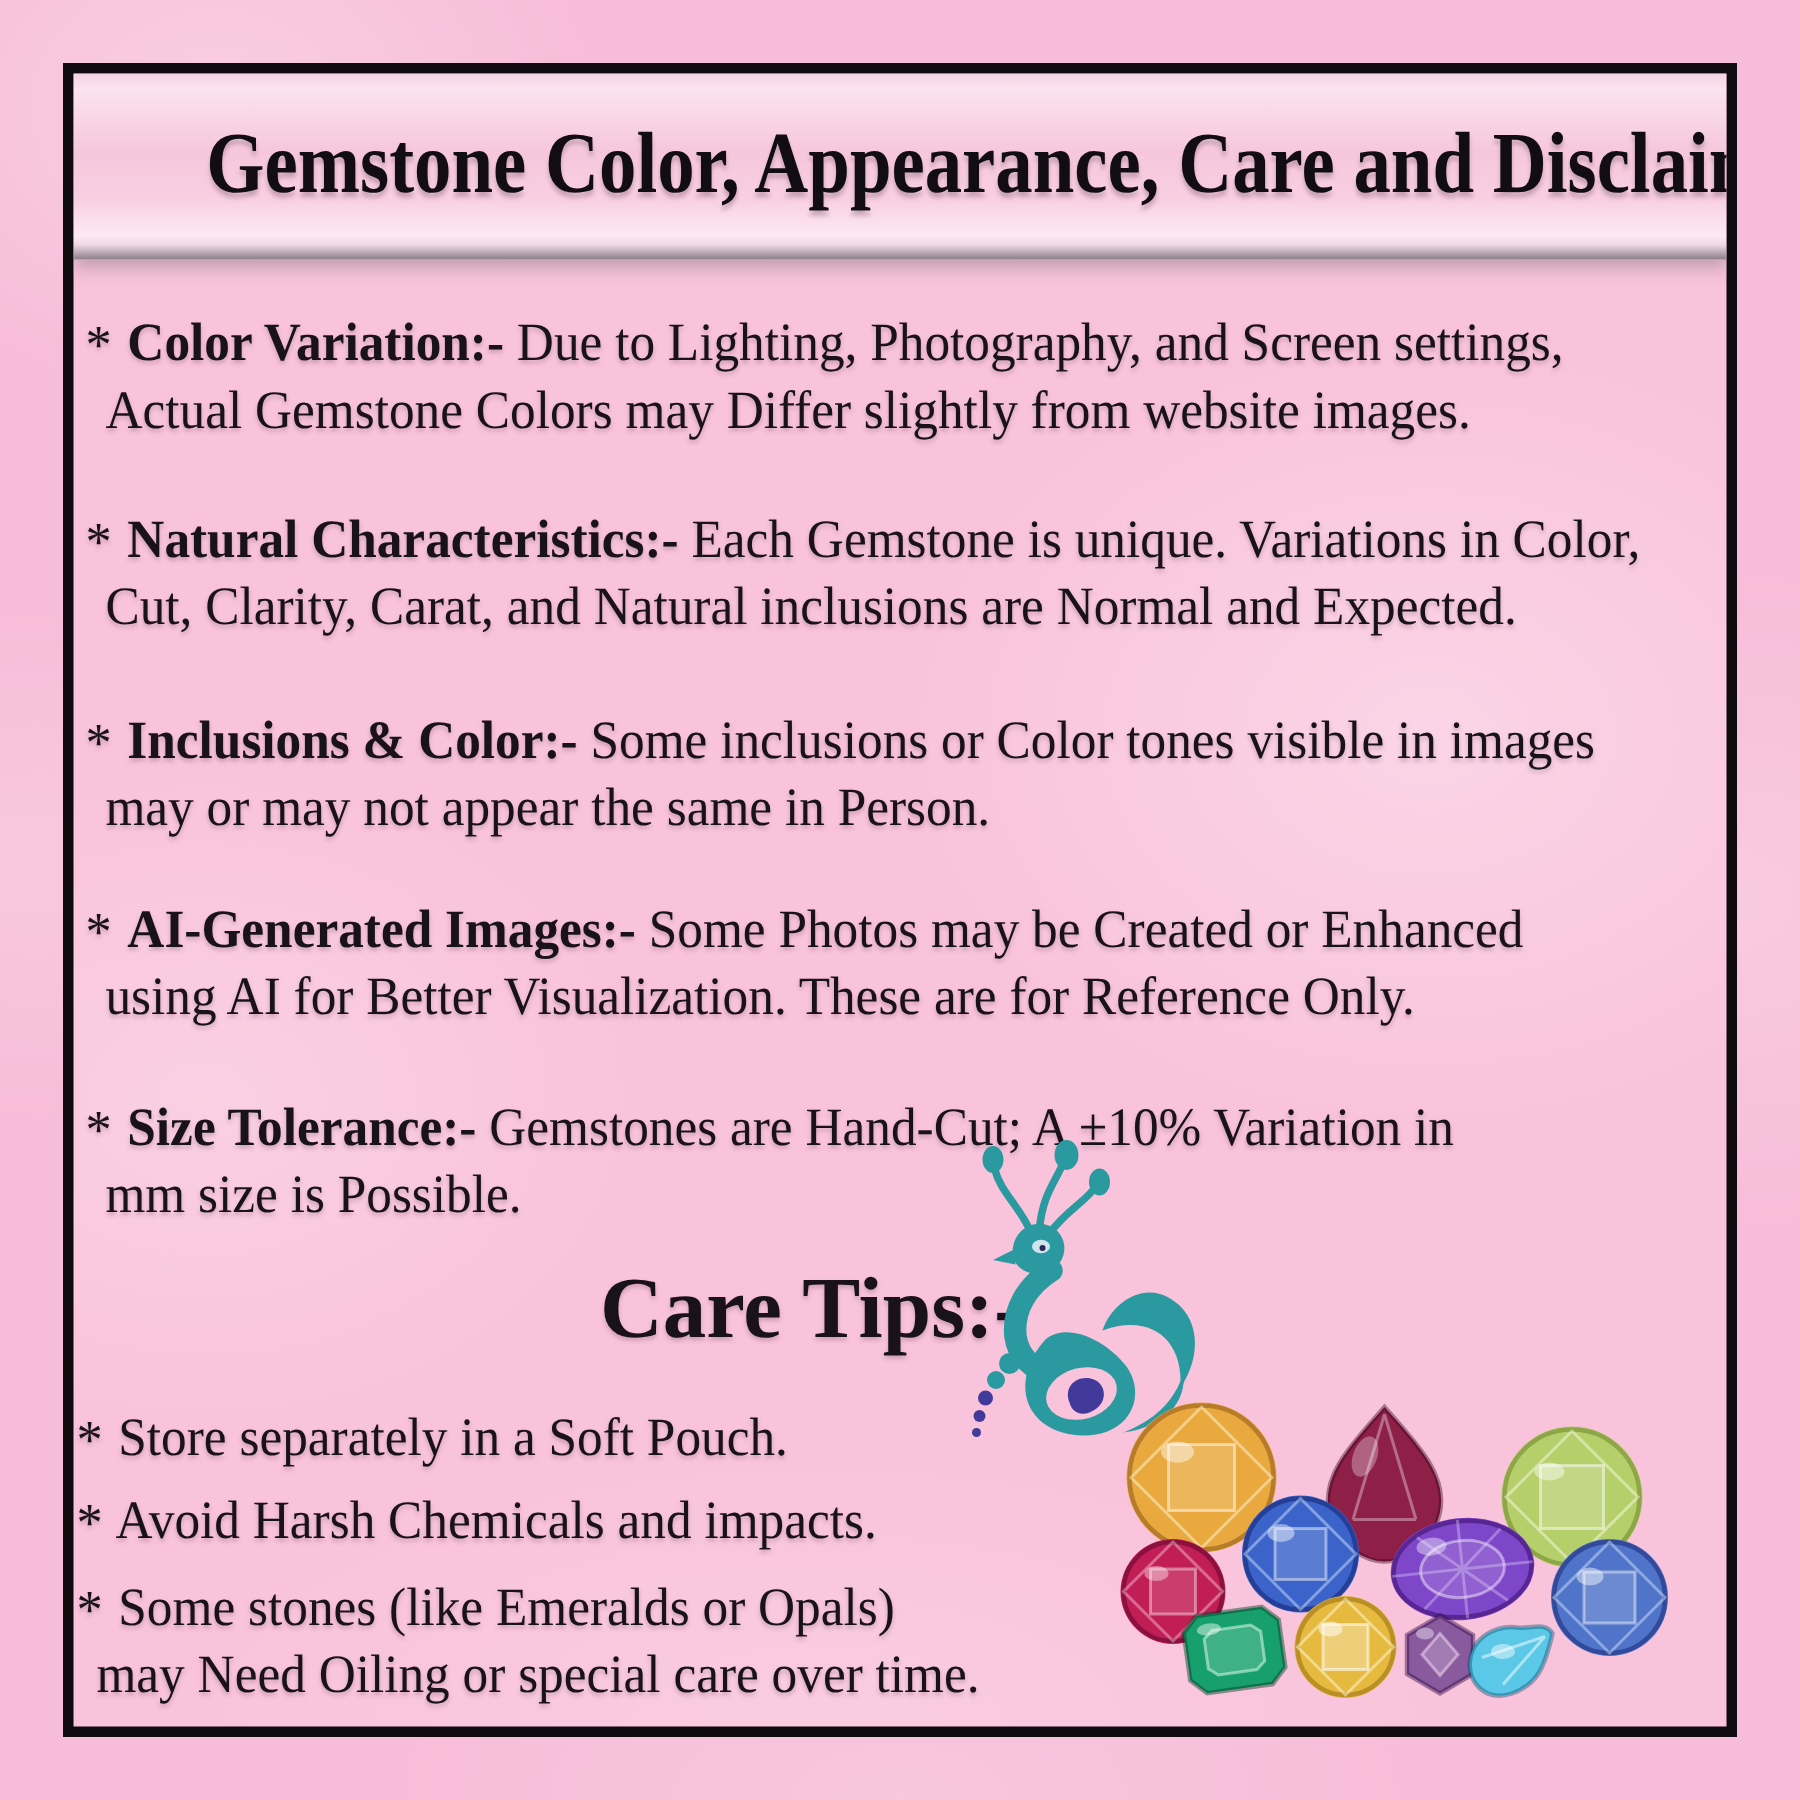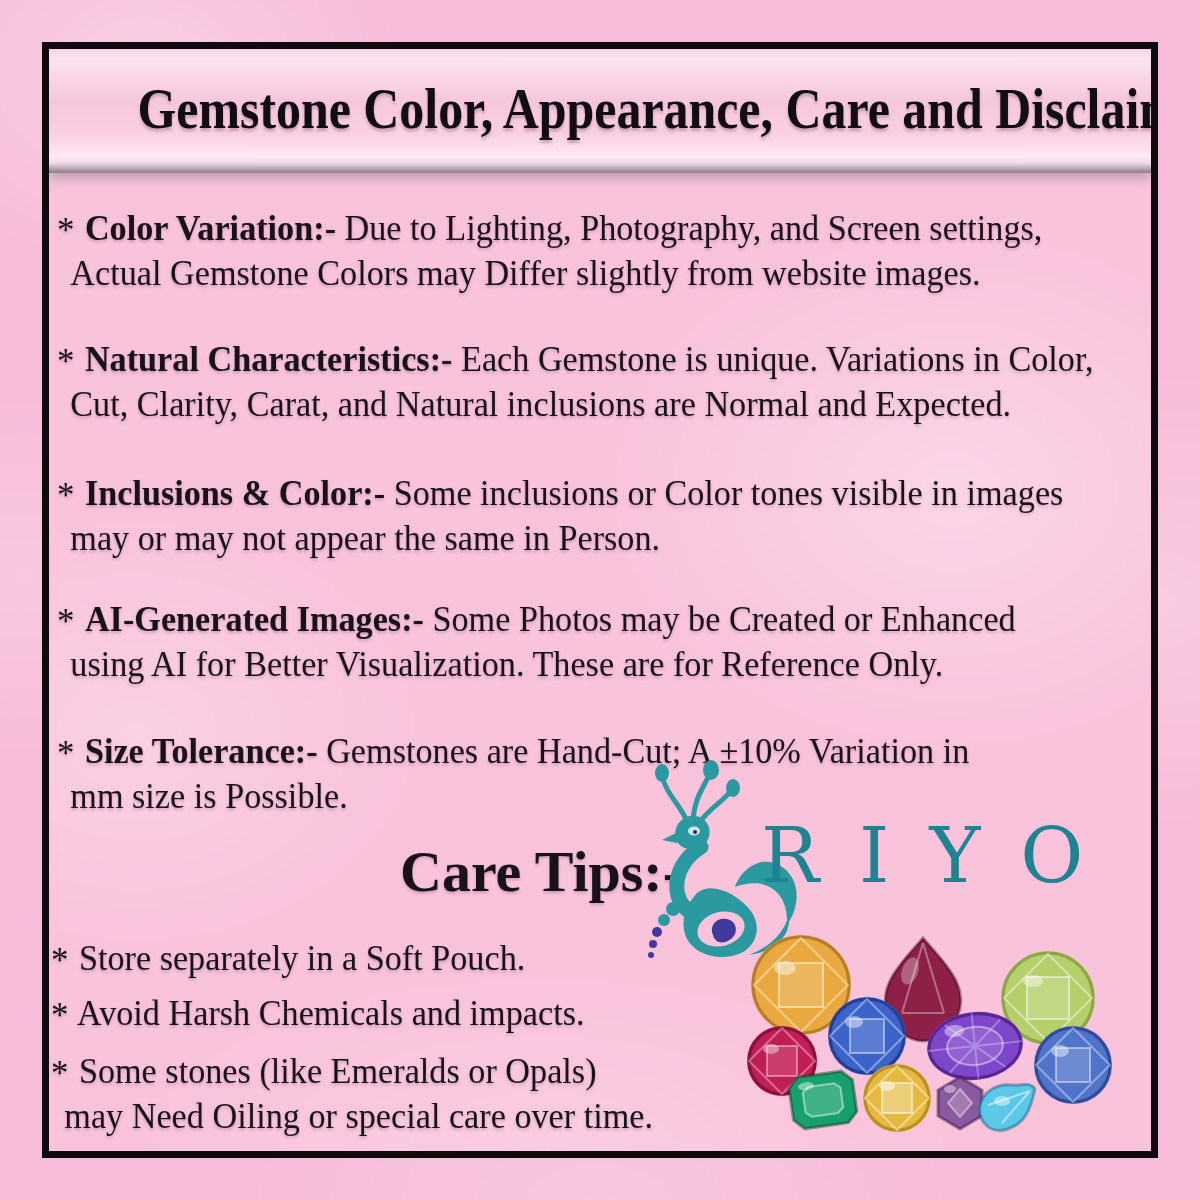--- a/index.html
+++ b/index.html
@@ -138,21 +138,20 @@
         <path d="M88,136 C64,162 72,198 112,200 C144,201 156,174 142,154 C128,136 102,124 88,136 Z" fill="#2b9aa0"></path>
         <ellipse cx="112" cy="172" rx="24" ry="17" fill="#f9c3dc" transform="rotate(-15 112 172)"></ellipse>
         <path d="M104,178 C100,168 108,160 118,162 C128,164 130,176 122,182 C114,188 106,186 104,178 Z" data-name="peacock-tail-drop" fill="#413a9b"></path>
       </g>
       <g data-name="peacock-tail">
         <path d="M126,130 C158,118 180,136 178,168 C192,148 192,120 170,108 C152,98 132,112 126,130 Z" fill="#2b9aa0"></path>
         <path d="M140,198 C168,194 182,178 180,158 C174,178 160,190 140,198 Z" fill="#2b9aa0"></path>
       </g>
     </svg>
 
-    <div class="wordmark" data-name="brand-wordmark">RIYO</div>
 
     <div class="tip" style="top:886px" data-name="care-tip-soft-pouch">
       <span class="mark" data-name="asterisk-bullet">*</span>
       <span data-name="care-tip-text">Store separately in a Soft Pouch.</span>
     </div>
     <div class="tip" style="top:941px" data-name="care-tip-chemicals">
       <span class="mark" data-name="asterisk-bullet">*</span>
       <span data-name="care-tip-text">Avoid Harsh Chemicals and impacts.</span>
     </div>
     <div class="tip" style="top:999px" data-name="care-tip-oiling">

